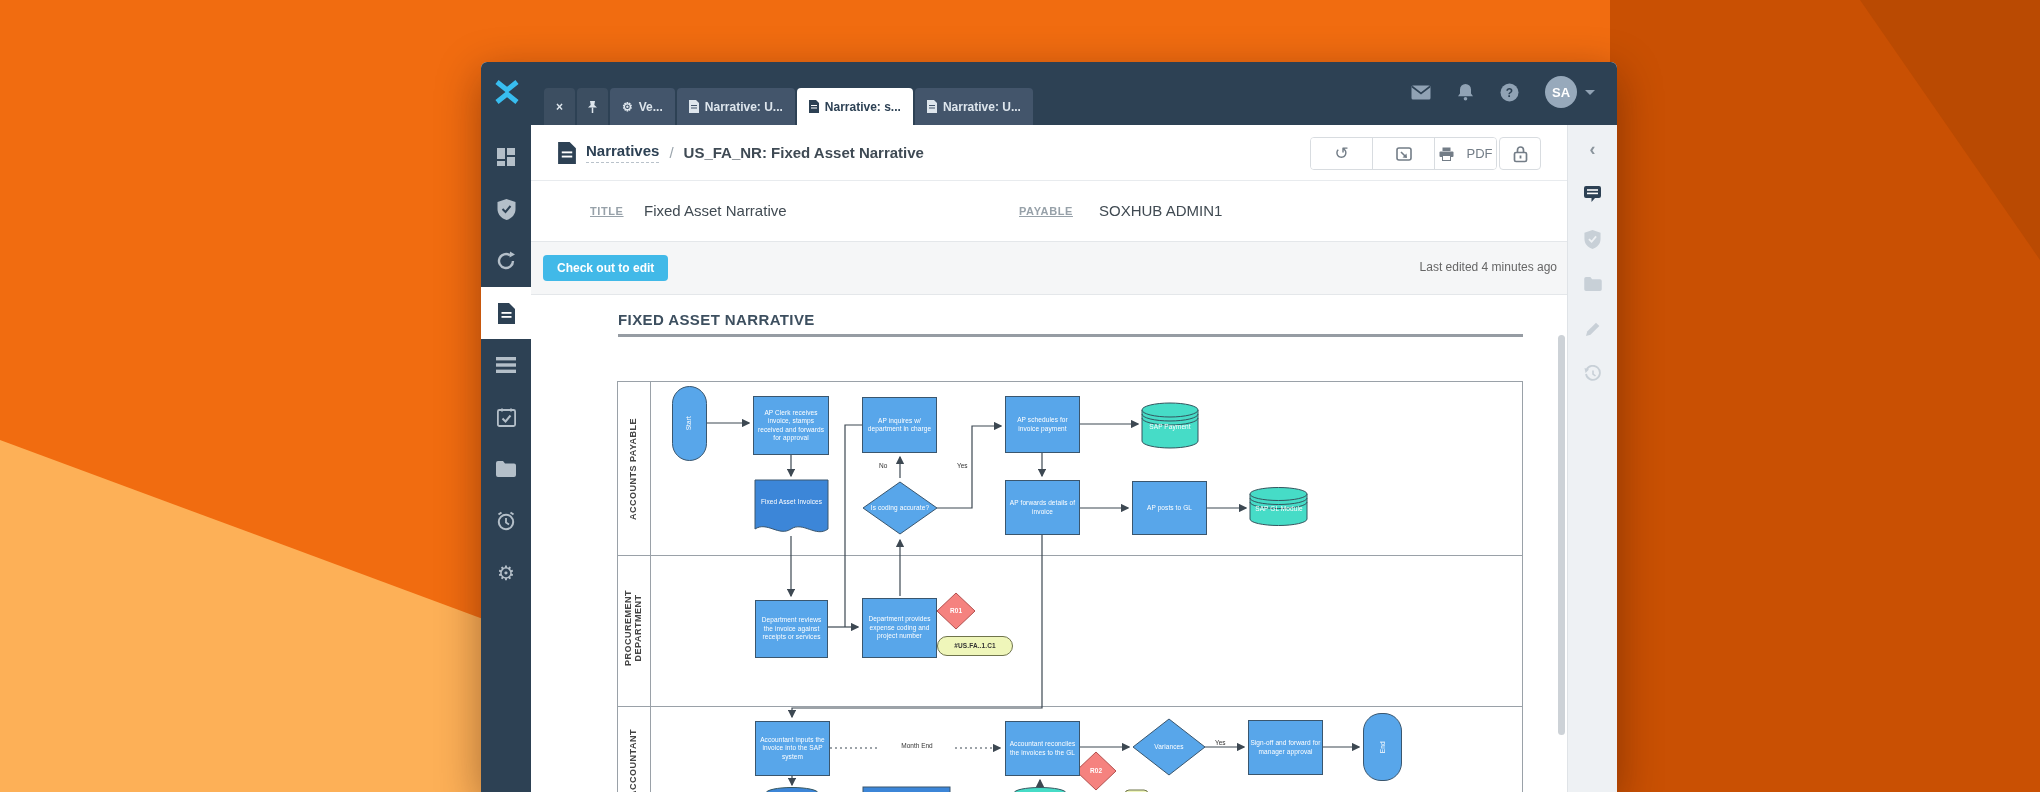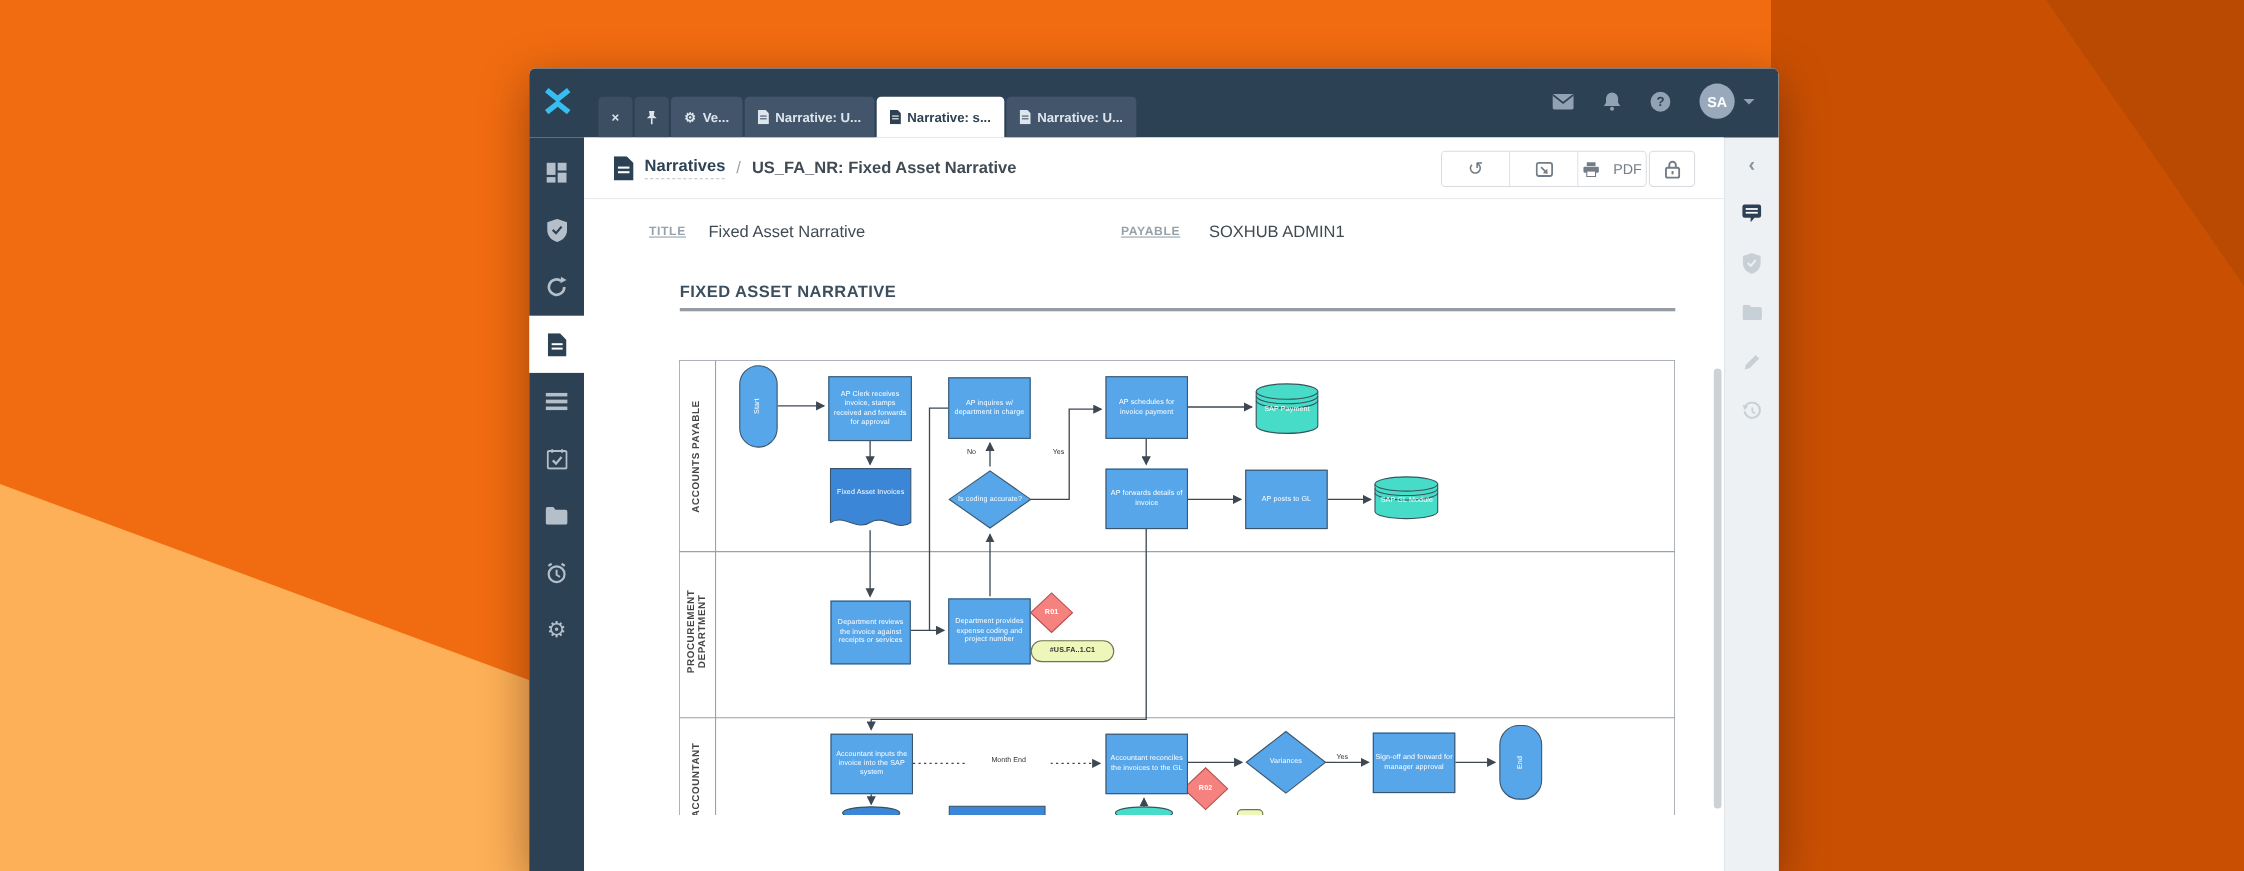--- a/index.html
+++ b/index.html
@@ -243,20 +243,24 @@
           </div>
         </div>
 
         <div class="metarow">
           <span class="mlabel" style="left:59px;">TITLE</span>
           <span class="mvalue" style="left:113px;">Fixed Asset Narrative</span>
           <span class="mlabel" style="left:488px;">PAYABLE</span>
           <span class="mvalue" style="left:568px;">SOXHUB ADMIN1</span>
         </div>
 
+        <div class="band">
+          <button class="checkout">Check out to edit</button>
+          <span class="lastedit">Last edited 4 minutes ago</span>
+        </div>
 
         <div class="docarea">
           <div class="dheading">FIXED ASSET NARRATIVE</div>
 
           <div class="chart">
             <svg width="906" height="414" viewBox="0 0 906 414">
               <defs>
                 <marker id="ah" viewBox="0 0 10 10" refX="8.5" refY="5" markerWidth="7" markerHeight="7" orient="auto">
                     <path d="M0 0L10 5L0 10z" fill="#3D4852"></path>
                   </marker>

